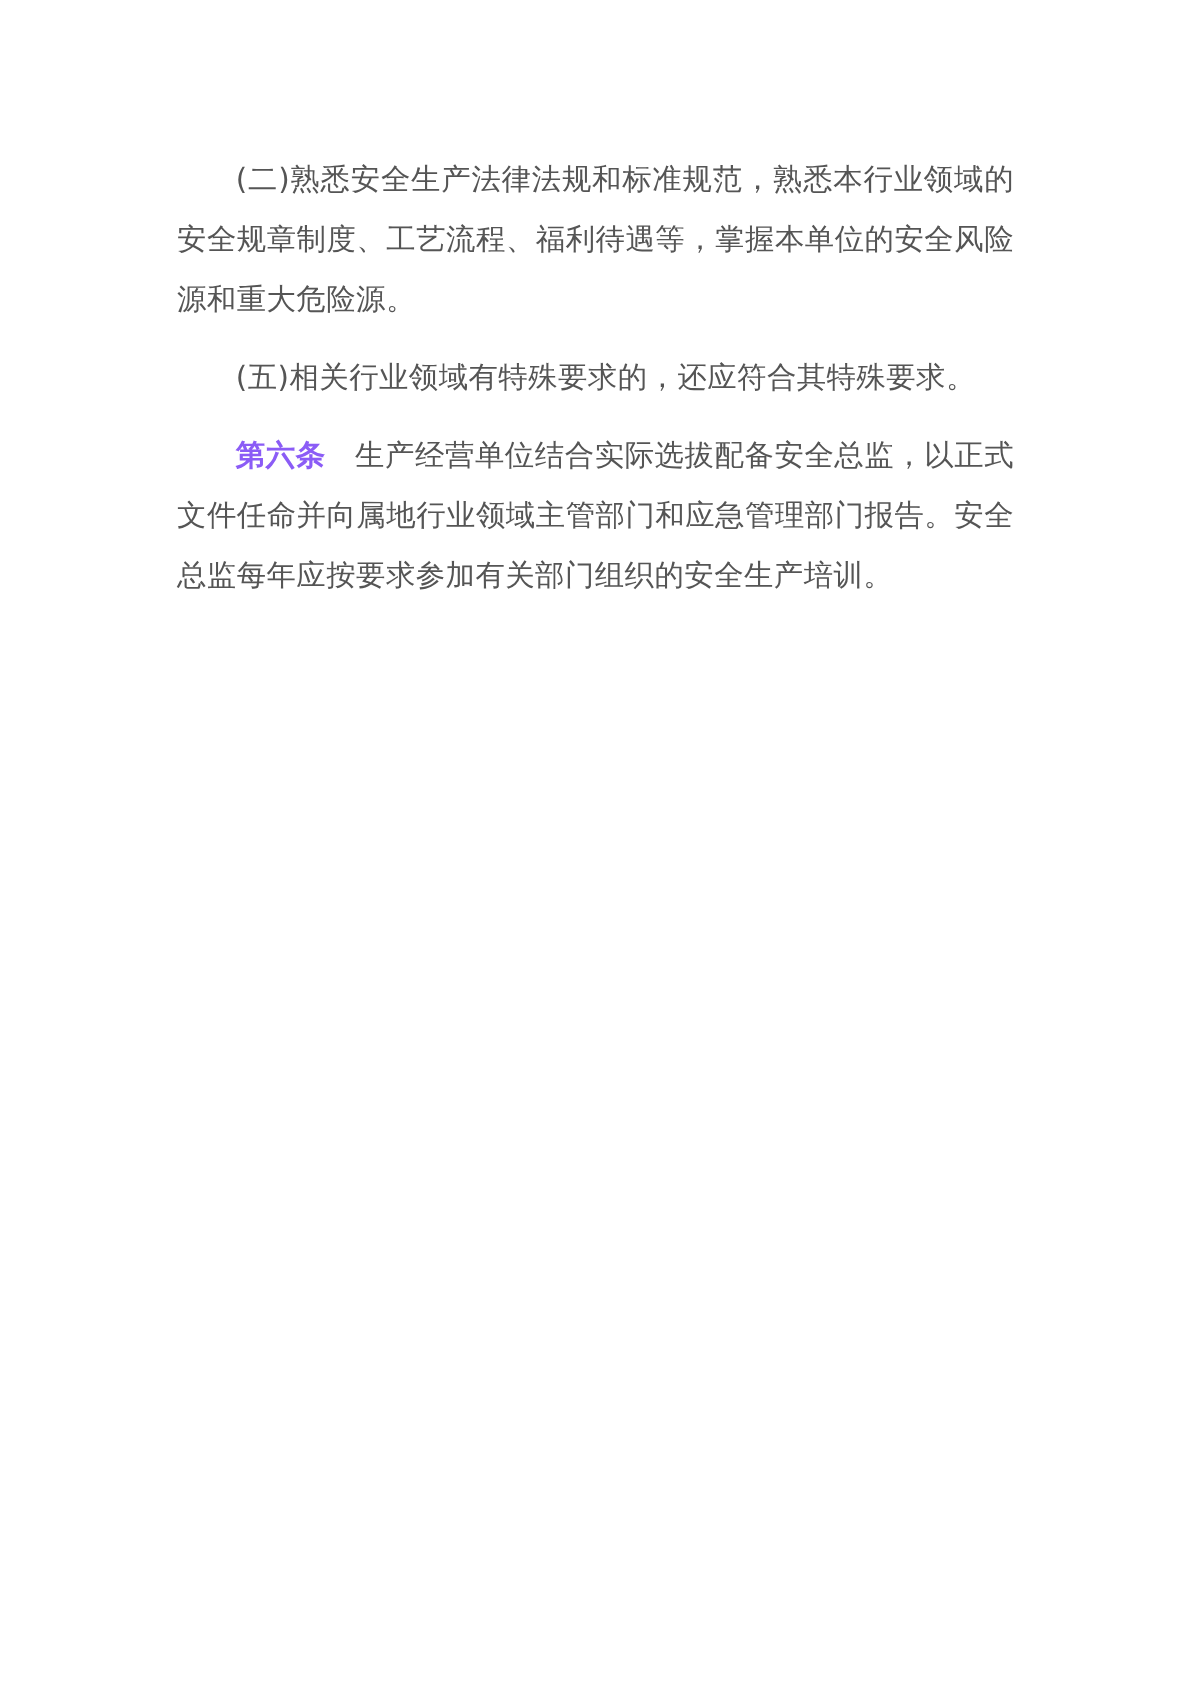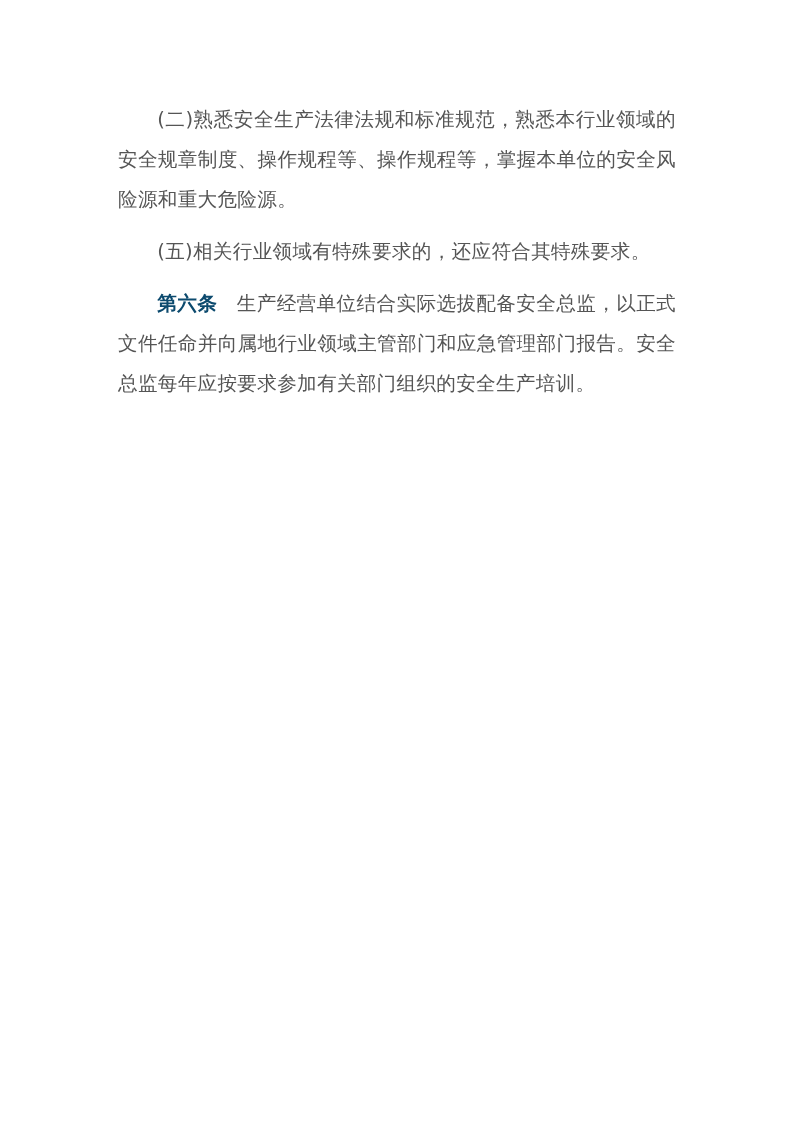--- a/index.html
+++ b/index.html
@@ -9,25 +9,25 @@
     left: 118px;
     top: 100px;
     width: 558px;
     font-family: "DejaVu Sans", "Liberation Sans", sans-serif;
     font-size: 19.6px;
     line-height: 40px;
     color: #555555;
     letter-spacing: 0.3px;
   }
   .para { margin: 0 0 12px 0; text-indent: 2em; text-align: justify; }
-  .article-no { font-weight: bold; color: #0c4a6e; margin-right: 1em; }
+  .article-no { font-weight: bold; color: #8b5cf6; margin-right: 1em; }
 </style>
 </head>
 <body>
 
 <div class="page">
-  <p class="para">(二)熟悉安全生产法律法规和标准规范，熟悉本行业领域的安全规章制度、操作规程等、操作规程等，掌握本单位的安全风险源和重大危险源。</p>
+  <p class="para">(二)熟悉安全生产法律法规和标准规范，熟悉本行业领域的安全规章制度、工艺流程、福利待遇等，掌握本单位的安全风险源和重大危险源。</p>
   <p class="para">(五)相关行业领域有特殊要求的，还应符合其特殊要求。</p>
 
   <p class="para">
     <span class="article-no">第六条</span><span>生产经营单位结合实际选拔配备安全总监，以正式文件任命并向属地行业领域主管部门和应急管理部门报告。安全总监每年应按要求参加有关部门组织的安全生产培训。</span>
   </p>
 </div>
 
 </body></html>

